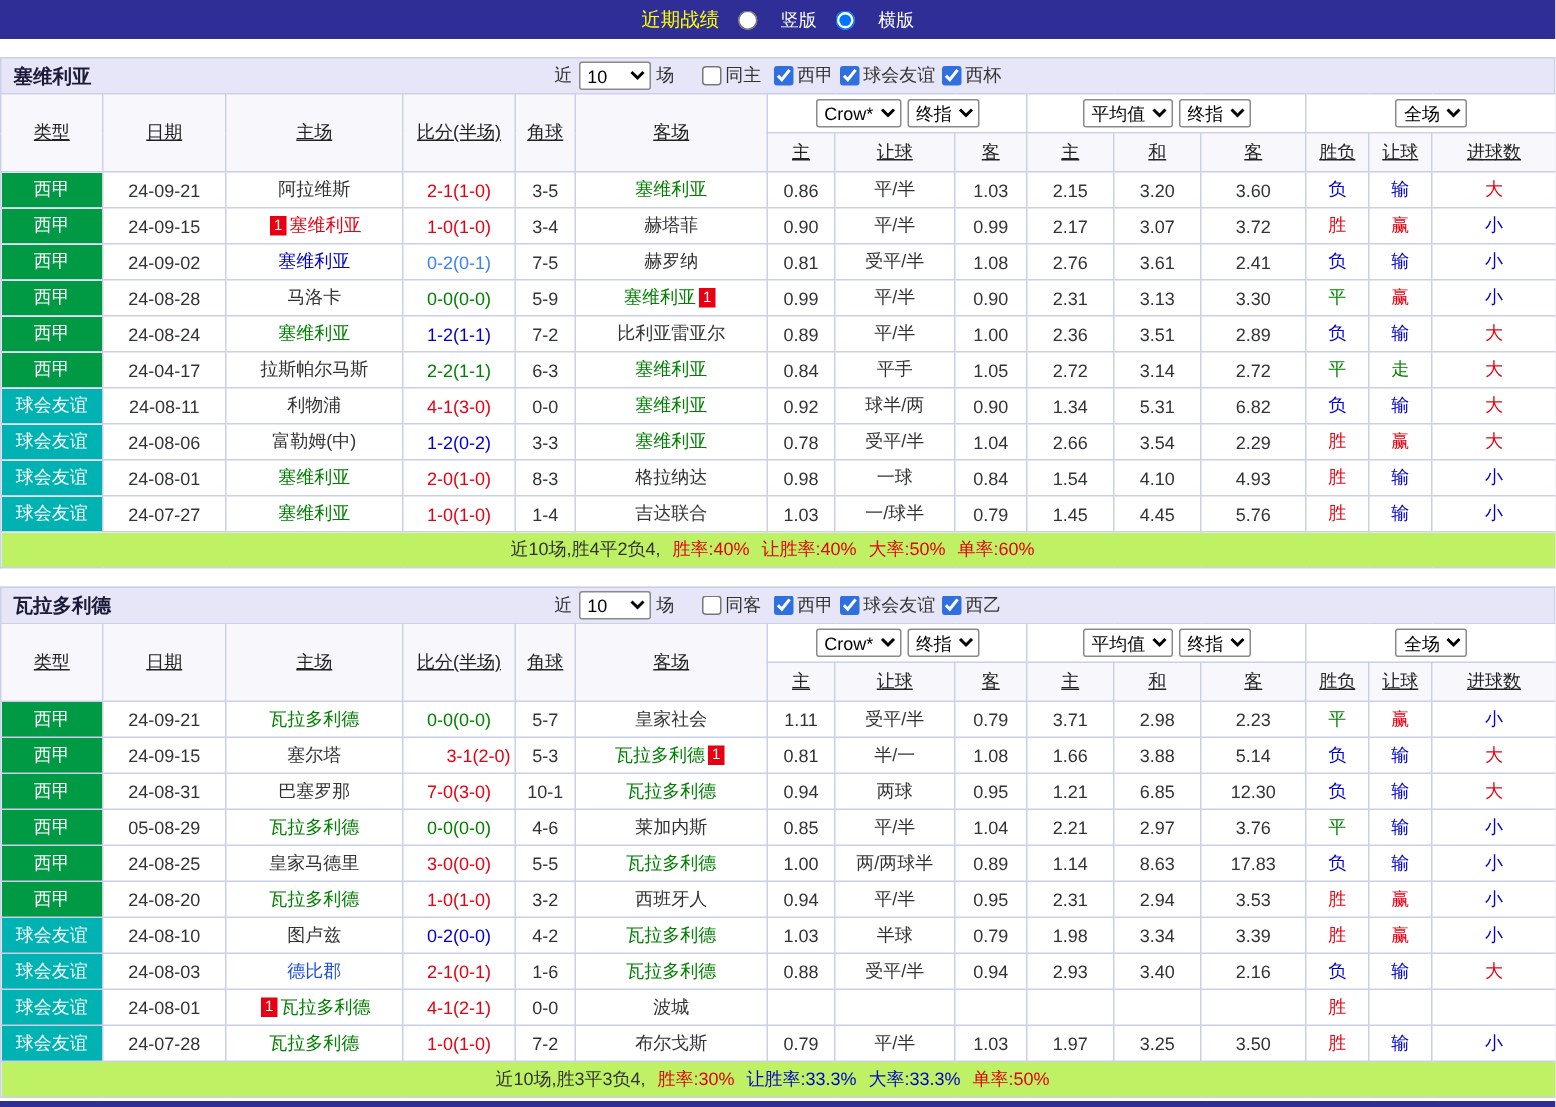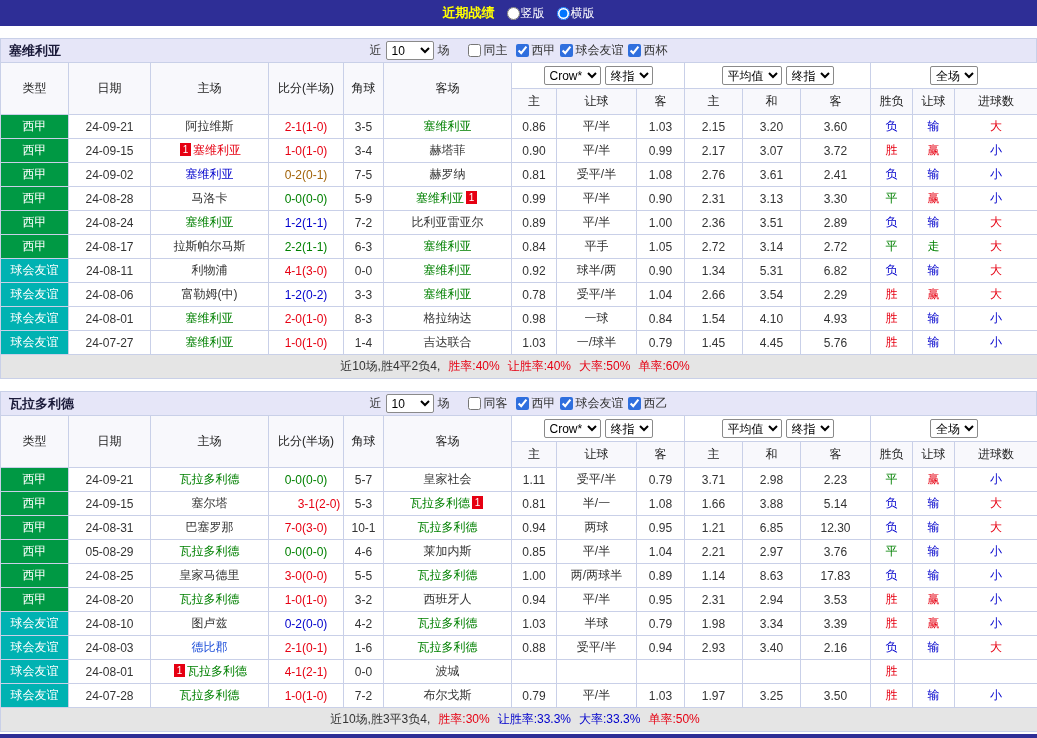--- a/index.html
+++ b/index.html
@@ -2,49 +2,49 @@
 <html><head>
 <meta charset="utf-8">
 <style>
   * { box-sizing: border-box; }
   html,body { margin:0; padding:0; background:#fff; }
   body { font-family:"Liberation Sans","DejaVu Sans",sans-serif; font-size:12px; color:#333; }
   .page { width:1037px; }
 
   
   .topbar { height:26px; background:#2e2e96; display:flex; align-items:center; justify-content:center; gap:12px; color:#fff; }
-  .topbar .title { color:#ffff00; font-weight:bold; font-size:13px; }
-  .topbar label { display:inline-flex; align-items:center; gap:1px; cursor:pointer; }
+  .topbar .title { color:#ffff00; font-weight:normal; font-size:13px; }
+  .topbar label { display:inline-flex; align-items:center; gap:16px; cursor:pointer; }
   .topbar input { margin:0; }
 
   
   .section { margin-top:12px; }
   .sec-head { height:24px; background:#e6e6f8; border:1px solid #c9d0e8; border-bottom:none; position:relative; display:flex; align-items:center; }
   .sec-head .tname { position:absolute; left:8px; font-weight:bold; color:#1b1b3a; font-size:13px; }
   .filters { margin:0 auto; display:flex; align-items:center; gap:4px; }
   .filters .gap { width:10px; display:inline-block; }
   .filters select { width:48px; }
   .chk { display:inline-flex; align-items:center; gap:1px; cursor:pointer; }
   .chk input { margin:0 2px 0 0; accent-color:#2f6fde; }
   [data-name="league-filters"] { display:inline-flex; align-items:center; gap:4px; margin-left:4px; }
 
   
   table { border-collapse:collapse; table-layout:fixed; width:1037px; background:#fff; }
   th,td { border:1px solid #c9d0e8; text-align:center; padding:0 2px; overflow:hidden; white-space:nowrap; font-size:12px; }
-  thead th { background:#f8f8fc; font-weight:normal; height:26px; color:#222; }
+  thead th { background:#f8f8fc; font-weight:normal; height:26px; color:#222;text-decoration:underline; }
   thead th.selcell { background:#fff; }
   tbody td { height:24px; color:#333; }
   select { font-size:12px; height:19px; border:1px solid #8a8a8a; background:#fff; border-radius:2px; padding:0 1px; }
   thead select { margin:0 2px; }
 
   .type { color:#fff; }
   .team span[data-name$="-link"] { cursor:pointer; }
   .badge { display:inline-block; background:#e60012; color:#fff; font-size:10px; line-height:13px; height:13px; min-width:11px; padding:0 1px; margin:0 2px; vertical-align:1px; }
 
-  tfoot td.sum { height:24px; background:#e5e5e5; }
+  tfoot td.sum { height:24px; background:#bef264; }
   tfoot td.sum span { margin-right:8px; }
 
   .botbar { height:5px; background:#2e2e96; margin-top:2px; }
 </style>
 </head>
 <body>
 
 <div class="page" data-name="page">
 
   <div class="topbar" data-name="topbar">
@@ -171,21 +171,21 @@
             <td data-name="avg-draw-odds">3.07</td>
             <td data-name="avg-away-odds">3.72</td>
             <td data-name="result-outcome" style="color: rgb(230, 0, 18);">胜</td>
             <td data-name="result-handicap" style="color: rgb(230, 0, 18);">赢</td>
             <td data-name="result-goals" style="color: rgb(0, 0, 204);">小</td>
           </tr>
           <tr data-name="match-row">
             <td data-name="competition-type" class="type" style="background: rgb(0, 153, 68);">西甲</td>
             <td data-name="match-date">24-09-02</td>
             <td data-name="home-team-cell" class="team"><span data-name="home-team-link" style="color: rgb(0, 0, 204);">塞维利亚</span></td>
-            <td data-name="score-cell" style="color: #a16207;">0-2(0-1)</td>
+            <td data-name="score-cell" style="color: #3b82f6;">0-2(0-1)</td>
             <td data-name="corner-cell">7-5</td>
             <td data-name="away-team-cell" class="team"><span data-name="away-team-link" style="color: rgb(51, 51, 51);">赫罗纳</span></td>
             <td data-name="handicap-home-odds">0.81</td>
             <td data-name="handicap-line">受平/半</td>
             <td data-name="handicap-away-odds">1.08</td>
             <td data-name="avg-home-odds">2.76</td>
             <td data-name="avg-draw-odds">3.61</td>
             <td data-name="avg-away-odds">2.41</td>
             <td data-name="result-outcome" style="color: rgb(0, 0, 204);">负</td>
             <td data-name="result-handicap" style="color: rgb(0, 0, 204);">输</td>
@@ -220,21 +220,21 @@
             <td data-name="handicap-away-odds">1.00</td>
             <td data-name="avg-home-odds">2.36</td>
             <td data-name="avg-draw-odds">3.51</td>
             <td data-name="avg-away-odds">2.89</td>
             <td data-name="result-outcome" style="color: rgb(0, 0, 204);">负</td>
             <td data-name="result-handicap" style="color: rgb(0, 0, 204);">输</td>
             <td data-name="result-goals" style="color: rgb(230, 0, 18);">大</td>
           </tr>
           <tr data-name="match-row">
             <td data-name="competition-type" class="type" style="background: rgb(0, 153, 68);">西甲</td>
-            <td data-name="match-date">24-08-17</td>
+            <td data-name="match-date">24-04-17</td>
             <td data-name="home-team-cell" class="team"><span data-name="home-team-link" style="color: rgb(51, 51, 51);">拉斯帕尔马斯</span></td>
             <td data-name="score-cell" style="color: rgb(0, 128, 0);">2-2(1-1)</td>
             <td data-name="corner-cell">6-3</td>
             <td data-name="away-team-cell" class="team"><span data-name="away-team-link" style="color: rgb(0, 128, 0);">塞维利亚</span></td>
             <td data-name="handicap-home-odds">0.84</td>
             <td data-name="handicap-line">平手</td>
             <td data-name="handicap-away-odds">1.05</td>
             <td data-name="avg-home-odds">2.72</td>
             <td data-name="avg-draw-odds">3.14</td>
             <td data-name="avg-away-odds">2.72</td>

